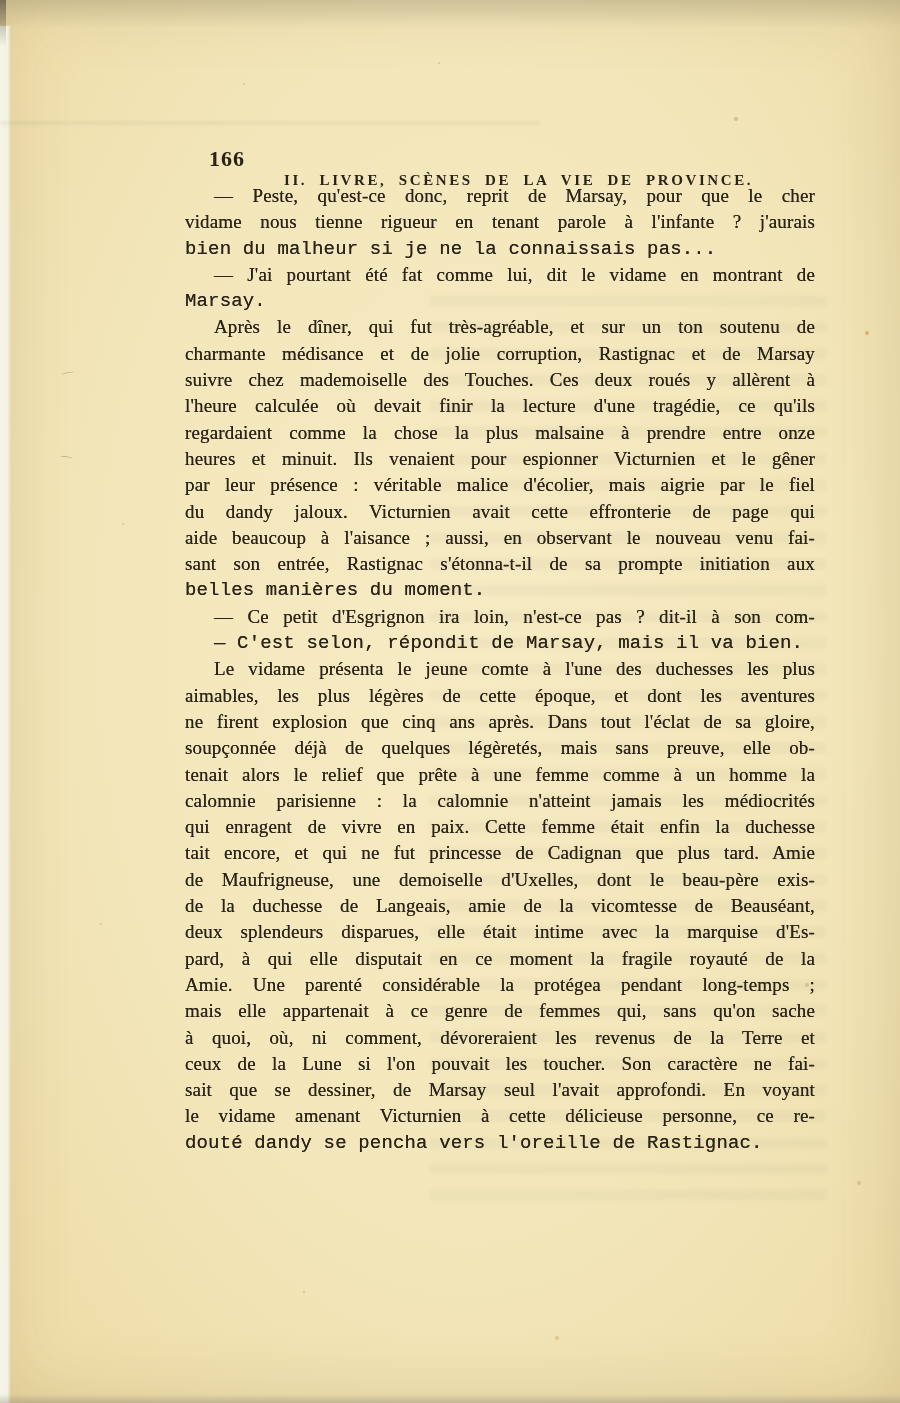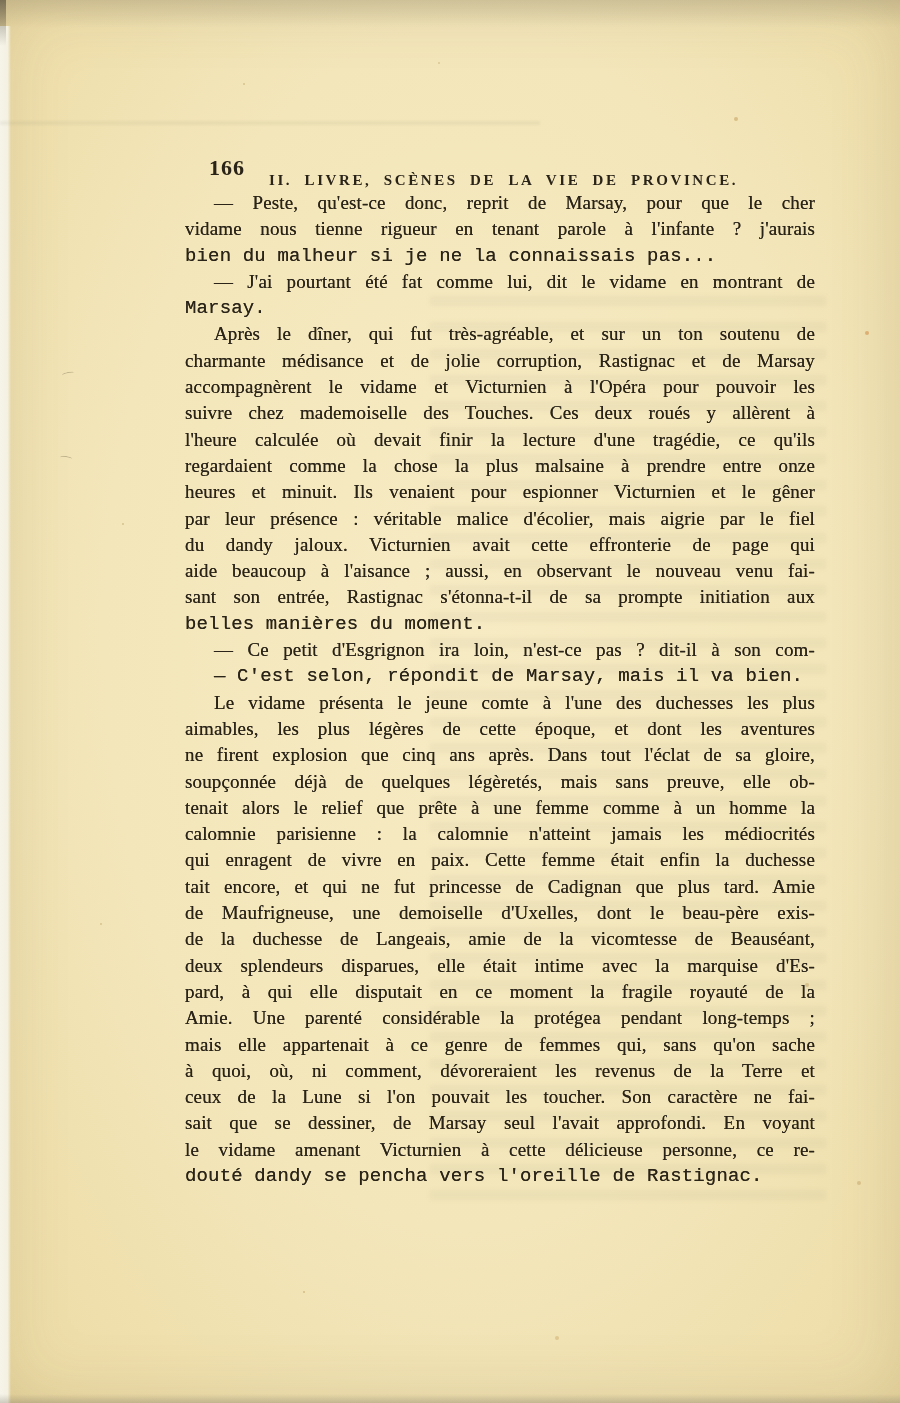--- a/index.html
+++ b/index.html
@@ -88,40 +88,40 @@
       rgba(100, 98, 78, 0) 10px 26.3px
     );
     filter: blur(2px);
   }
   
   .running-head {
     position: absolute;
     left: 209px; top: 146px;
     width: 610px;
     display: flex;
-    align-items: center;
-    gap: 24px;
+    align-items: flex-start;
+    gap: 39px;
     white-space: nowrap;
   }
   .page-number {
     font-size: 22px;
     font-weight: bold;
     letter-spacing: 1px;
   }
   .running-title {
     font-size: 15px;
     font-weight: bold;
     letter-spacing: 2.6px;
     word-spacing: 6px;
     margin-top: 26px;
   }
   
   .text-block {
     position: absolute;
-    left: 185px; top: 190px;
+    left: 185px; top: 183px;
     width: 630px;
   }
   .line {
     font-size: 19px;
     line-height: 26.3px;
     height: 26.3px;
     letter-spacing: 0.15px;
     text-align: justify;
     text-align-last: justify;
     white-space: normal;
@@ -143,21 +143,20 @@
   </div>
 
   <div class="text-block">
       <div class="line indent">— Peste, qu'est-ce donc, reprit de Marsay, pour que le cher</div>
       <div class="line">vidame nous tienne rigueur en tenant parole à l'infante ? j'aurais</div>
       <div class="line last">bien du malheur si je ne la connaissais pas...</div>
       <div class="line indent">— J'ai pourtant été fat comme lui, dit le vidame en montrant de</div>
       <div class="line last">Marsay.</div>
       <div class="line indent">Après le dîner, qui fut très-agréable, et sur un ton soutenu de</div>
       <div class="line">charmante médisance et de jolie corruption, Rastignac et de Marsay</div>
-      <div class="line">accompagnèrent le vidame et Victurnien à l'Opéra pour pouvoir les</div>
       <div class="line">suivre chez mademoiselle des Touches. Ces deux roués y allèrent à</div>
       <div class="line">l'heure calculée où devait finir la lecture d'une tragédie, ce qu'ils</div>
       <div class="line">regardaient comme la chose la plus malsaine à prendre entre onze</div>
       <div class="line">heures et minuit. Ils venaient pour espionner Victurnien et le gêner</div>
       <div class="line">par leur présence : véritable malice d'écolier, mais aigrie par le fiel</div>
       <div class="line">du dandy jaloux. Victurnien avait cette effronterie de page qui</div>
       <div class="line">aide beaucoup à l'aisance ; aussi, en observant le nouveau venu fai-</div>
       <div class="line">sant son entrée, Rastignac s'étonna-t-il de sa prompte initiation aux</div>
       <div class="line last">belles manières du moment.</div>
       <div class="line indent">— Ce petit d'Esgrignon ira loin, n'est-ce pas ? dit-il à son com-</div>

